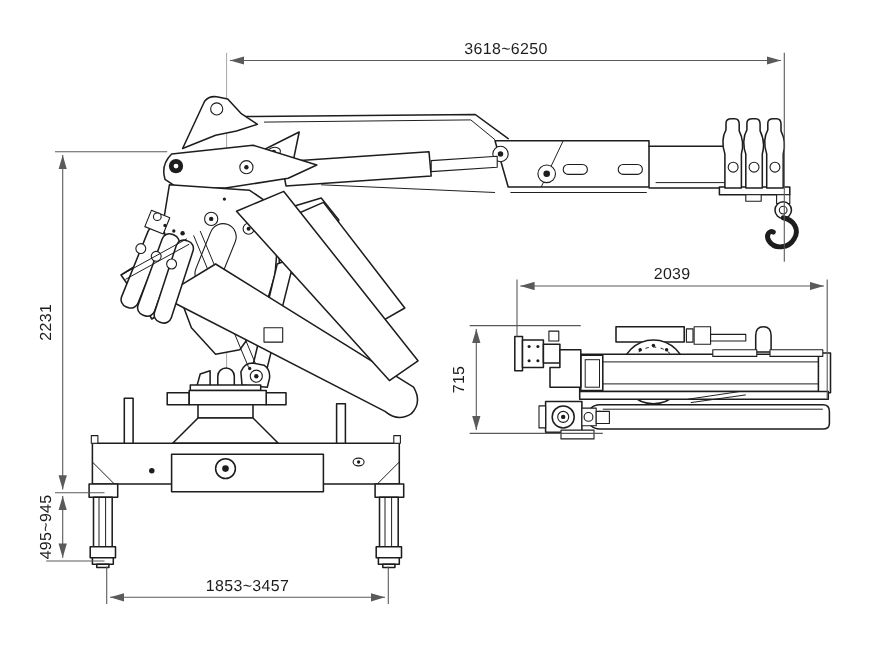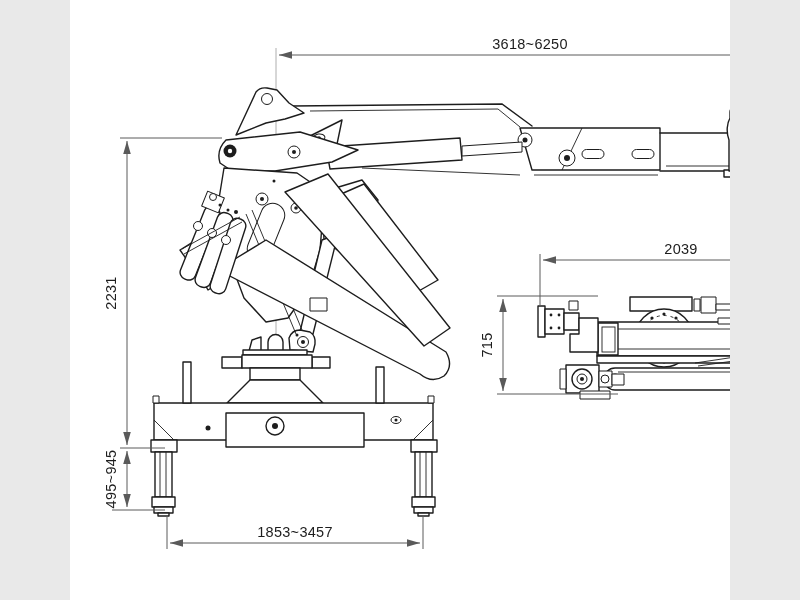--- a/index.html
+++ b/index.html
@@ -1,17 +1,17 @@
 <!DOCTYPE html>
 <html style="--bg: #ffffff; --line: #1d1d1d; --dim: #5a5a5a;"><head>
 <meta charset="utf-8">
 <style>
   html,body{margin:0;padding:0;background:#e9e9e9;}
   .stage{
-    position:relative;width:660px;height:600px;margin:0 auto;
+    position:relative;width:800px;height:600px;margin:0 auto;
     background:var(--bg,#ffffff);overflow:hidden;
   }
   svg{display:block;}
   .sh{fill:#ffffff;stroke:var(--line,#1d1d1d);stroke-width:1.4;stroke-linejoin:round;}
   .shthin{fill:#ffffff;stroke:var(--line,#1d1d1d);stroke-width:1;stroke-linejoin:round;}
   .ln{fill:none;stroke:var(--line,#1d1d1d);stroke-width:1.4;stroke-linecap:round;}
   .lnthin{fill:none;stroke:var(--line,#1d1d1d);stroke-width:0.9;}
   .dot{fill:var(--line,#1d1d1d);stroke:none;}
   .holedot{fill:var(--line,#1d1d1d);stroke:none;}
   .whitedot{fill:#ffffff;stroke:none;}

